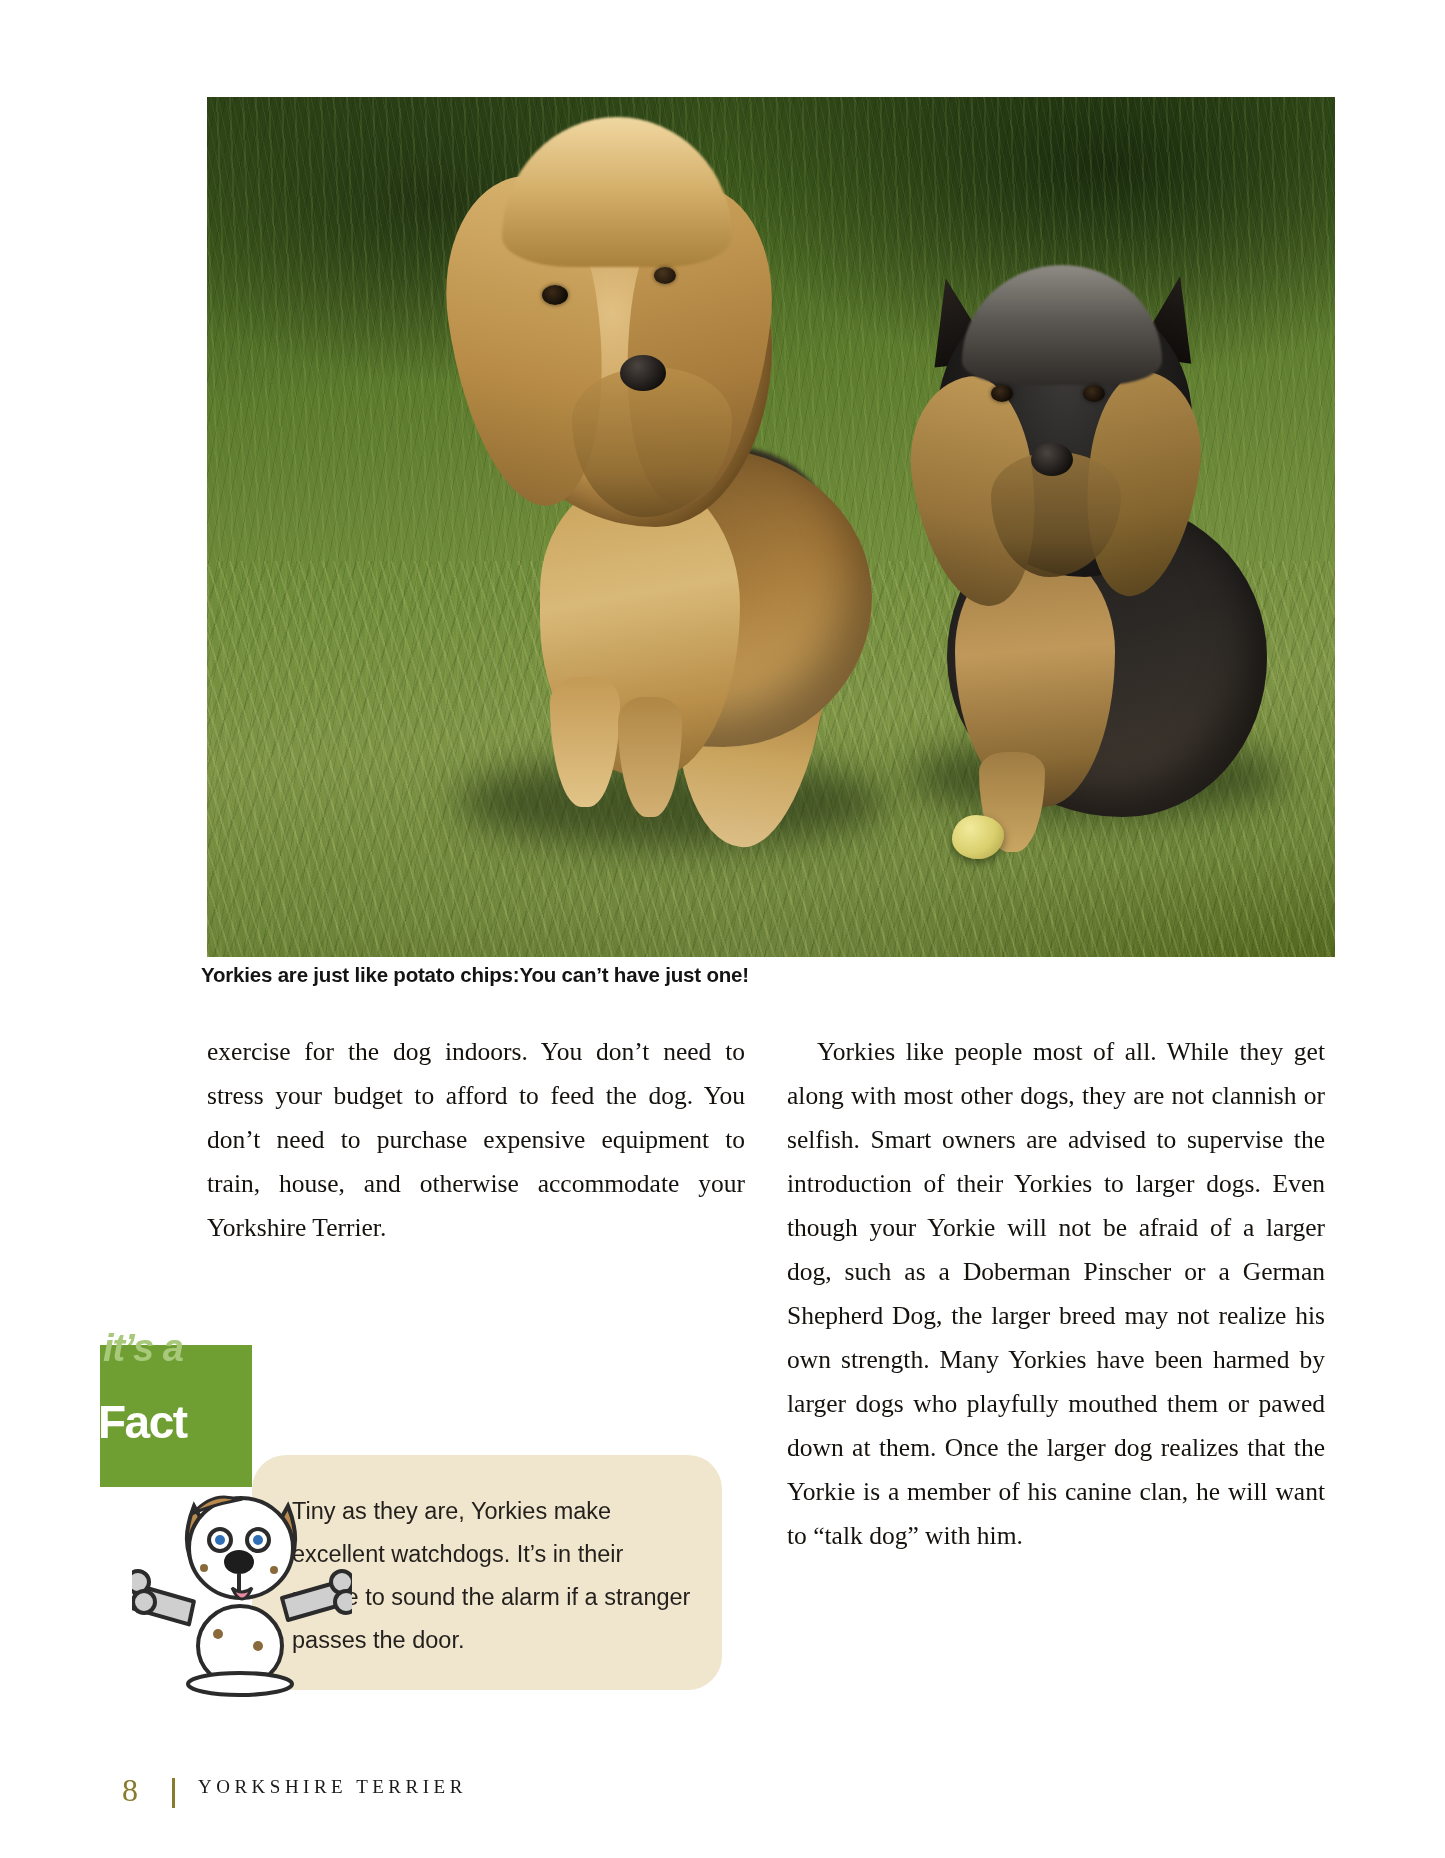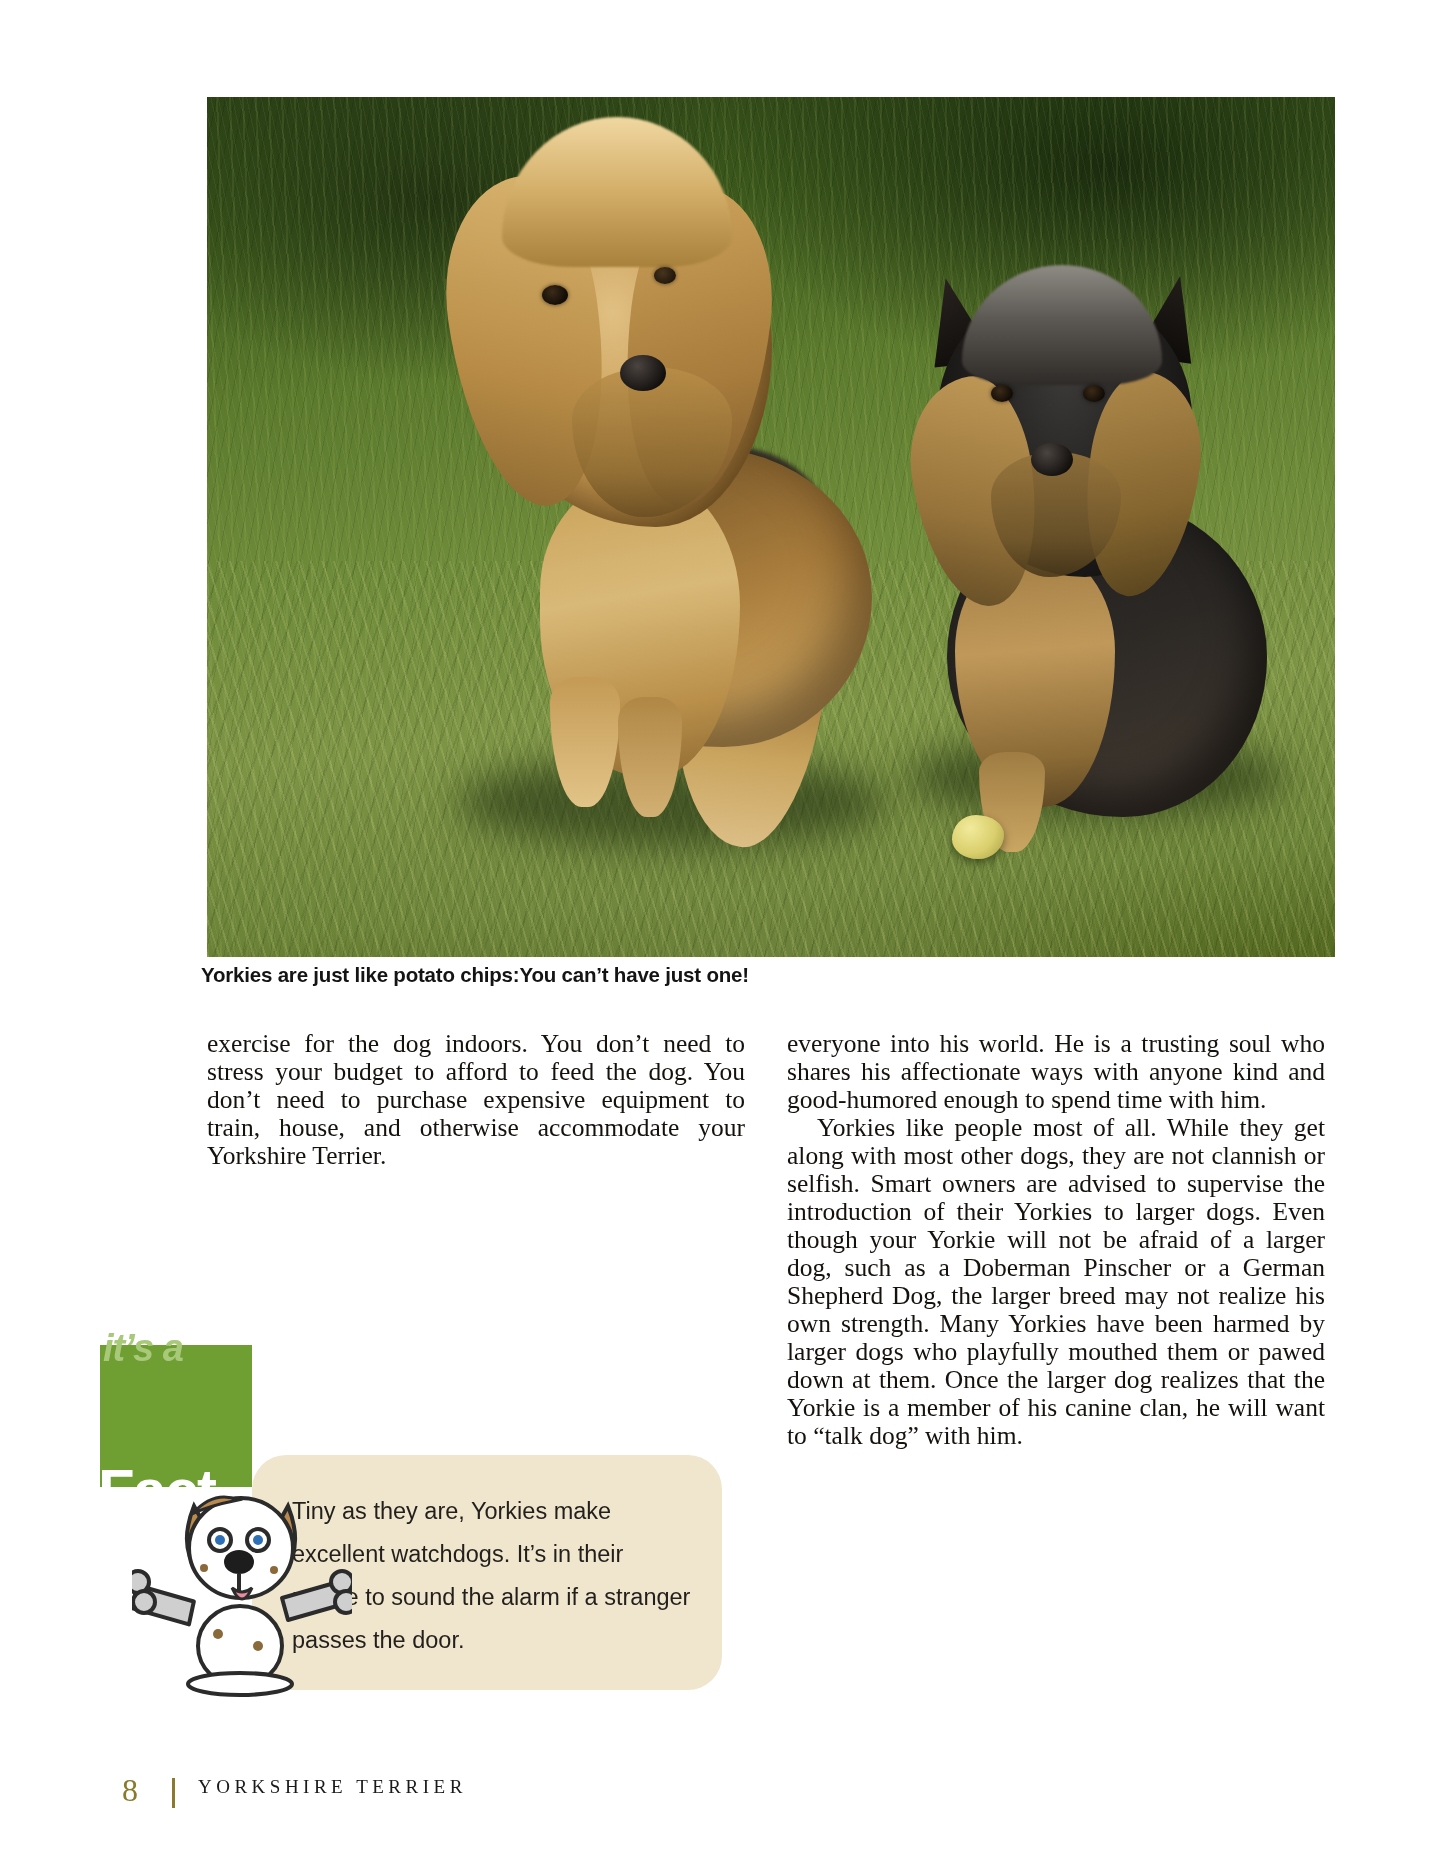--- a/index.html
+++ b/index.html
@@ -230,21 +230,21 @@
     letter-spacing: -0.2px;
     color: #141414;
   }
 
   
   .col {
     position: absolute;
     top: 1030px;
     width: 538px;
     font-size: 25.5px;
-    line-height: 28px;
+    line-height: 44px;
     color: #15110d;
     text-align: justify;
   }
   .col p { margin: 0; }
   .col p.indent { text-indent: 30px; }
   .col-left { left: 207px; }
   .col-right { left: 787px; }
 
   
   .fact-badge {
@@ -262,24 +262,24 @@
     font-family: "Liberation Sans", sans-serif;
     font-style: italic;
     font-weight: bold;
     font-size: 38px;
     color: #a8c97a;
     letter-spacing: -1px;
   }
   .fact-word {
     position: absolute;
     left: 98px;
-    top: 1456px;
+    top: 1395px;
     font-family: "Liberation Sans", sans-serif;
     font-weight: bold;
-    font-size: 60px;
+    font-size: 46px;
     color: #ffffff;
     letter-spacing: -1.5px;
   }
 
   
   .fact-bubble {
     position: absolute;
     left: 252px;
     top: 1455px;
     width: 470px;
@@ -378,21 +378,20 @@
   </div>
 </div>
 
 <div class="caption">Yorkies are just like potato chips:You can’t have just one!</div>
 
 <div class="col col-left">
   <p>exercise for the dog indoors. You don’t need to stress your budget to afford to feed the dog. You don’t need to purchase expensive equipment to train, house, and otherwise accommodate your Yorkshire Terrier.</p>
 </div>
 
 <div class="col col-right">
-  <p>everyone into his world. He is a trusting soul who shares his affectionate ways with anyone kind and good-humored enough to spend time with him.</p>
   <p class="indent">Yorkies like people most of all. While they get along with most other dogs, they are not clannish or selfish. Smart owners are advised to supervise the introduction of their Yorkies to larger dogs. Even though your Yorkie will not be afraid of a larger dog, such as a Doberman Pinscher or a German Shepherd Dog, the larger breed may not realize his own strength. Many Yorkies have been harmed by larger dogs who playfully mouthed them or pawed down at them. Once the larger dog realizes that the Yorkie is a member of his canine clan, he will want to “talk dog” with him.</p>
 </div>
 
 <div class="fact-badge"></div>
 <div class="fact-its">it’s a</div>
 <div class="fact-word">Fact</div>
 
 <div class="fact-bubble"></div>
 <div class="fact-bubble-text">Tiny as they are, Yorkies make excellent watchdogs. It’s in their nature to sound the alarm if a stranger passes the door.</div>
 

